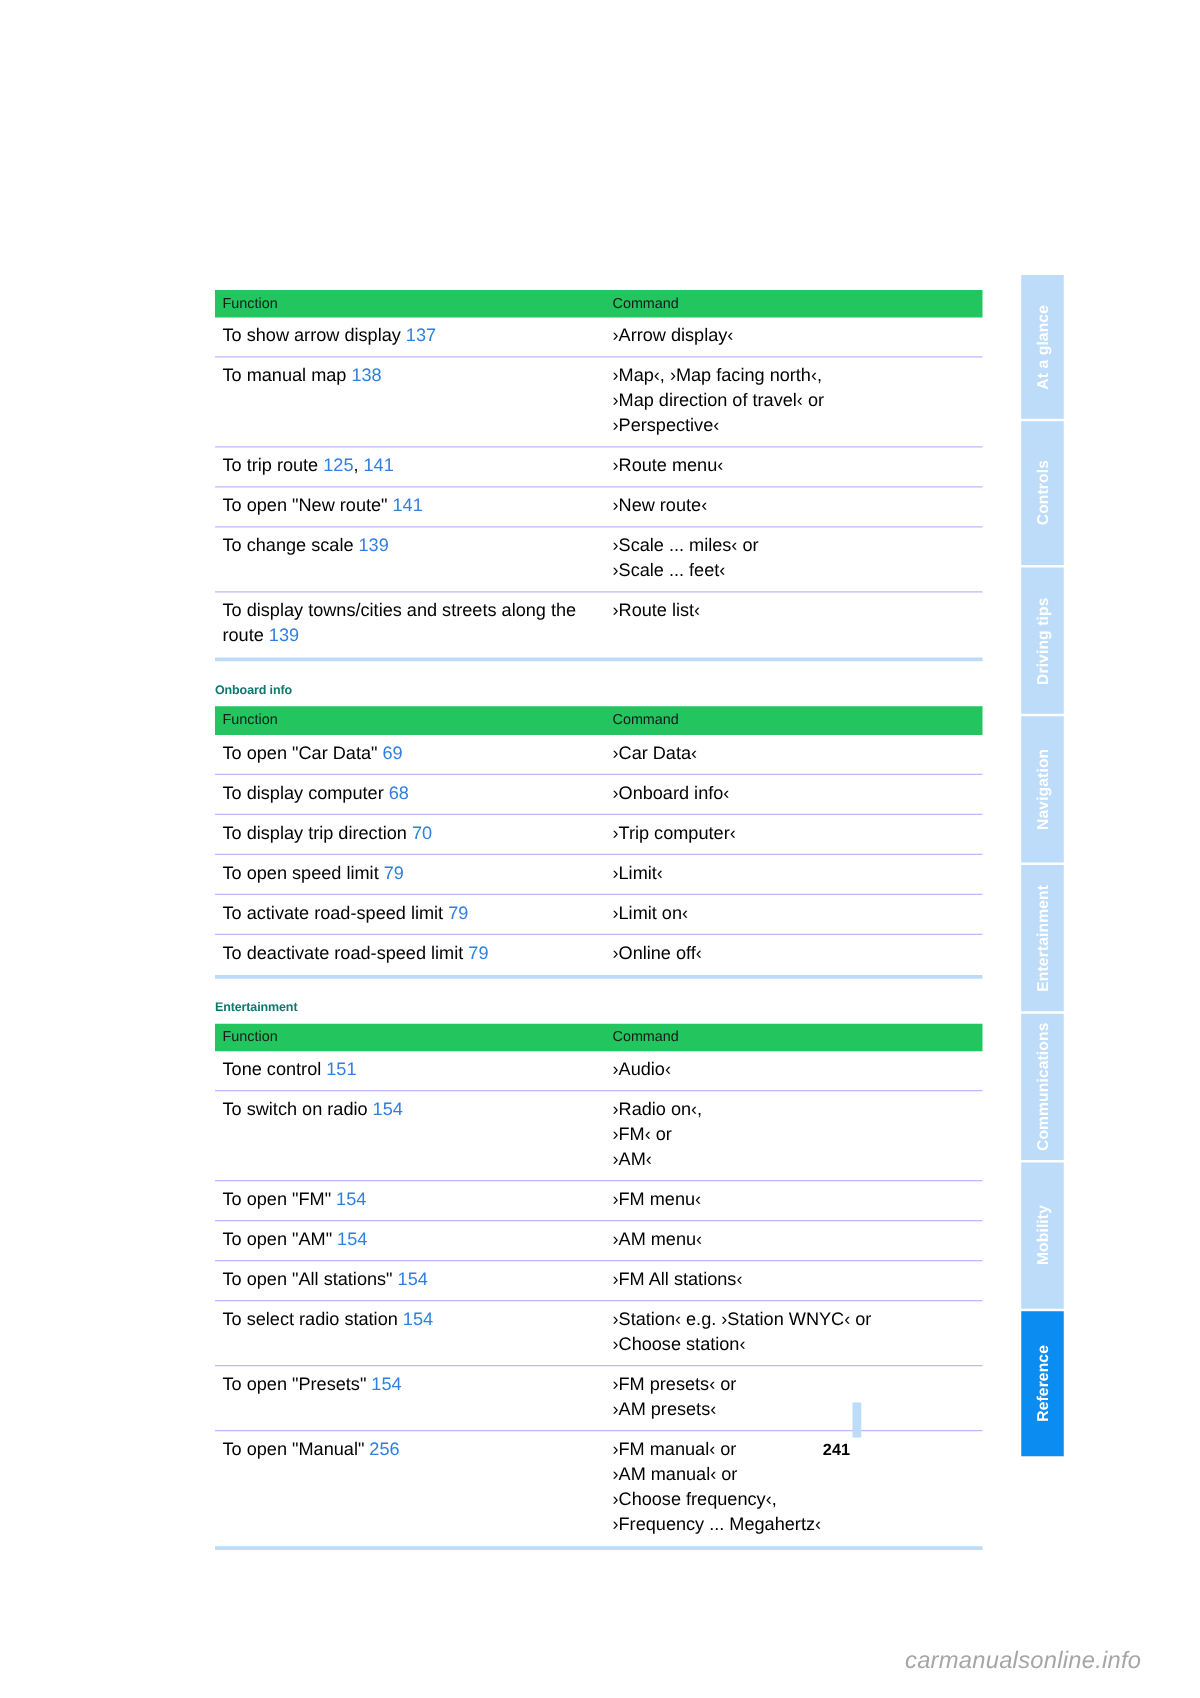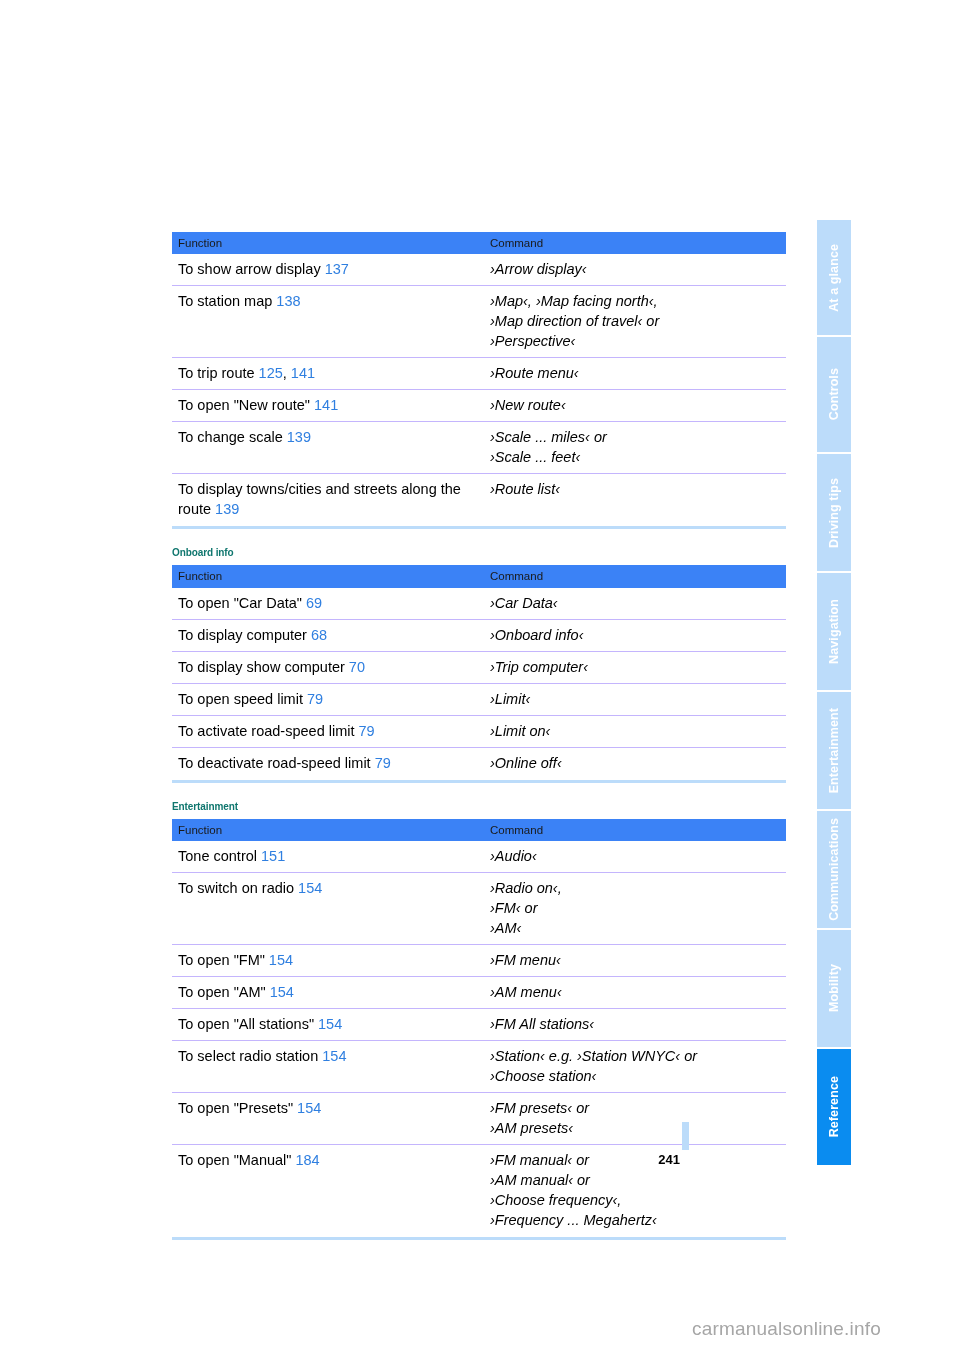--- a/index.html
+++ b/index.html
@@ -28,21 +28,21 @@
   .cmd-table {
     width: 100%;
     border-collapse: collapse;
     table-layout: fixed;
     margin-bottom: 0;
   }
   .cmd-table col.c-func { width: 312px; }
   .cmd-table col.c-cmd  { width: 302px; }
 
   .cmd-table thead th {
-    background: #3b82f6;
+    background: #22c55e;
     font-size: 11.5px;
     font-weight: normal;
     text-align: left;
     padding: 4px 0 4px 6px;
     color: #1a1a1a;
     line-height: 1.25;
   }
 
   .cmd-table tbody td {
     font-size: 14.5px;
@@ -58,21 +58,21 @@
   .table-end-rule {
     height: 3px;
     background: #bcdcfa;
     margin-top: 1px;
   }
 
   .pgref {
     color: #2f7fe0;
     padding-left: 4px;
   }
-  .cmdline { white-space: nowrap; font-style: italic; }
+  .cmdline { white-space: nowrap; }
 
   
   .section-heading {
     color: #0f766e;
     font-size: 10px;
     font-weight: bold;
     margin: 18px 0 7px 0;
     letter-spacing: -0.1px;
   }
 
@@ -163,25 +163,26 @@
     justify-content: center;
   }
   .side-tab .tab-label > span {
     display: inline-block;
     transform: rotate(180deg);
   }
 
   
   #watermark {
     position: absolute;
-    left: 692px;
+    left: 724px;
     top: 1318px;
     font-size: 19px;
     color: #a6a6a6;
     letter-spacing: 0.2px;
+    font-style: italic;
   }
 </style>
 </head>
 <body>
 
 <div id="content">
     <table class="cmd-table">
       <colgroup>
         <col class="c-func">
         <col class="c-cmd">
@@ -193,21 +194,21 @@
         </tr>
       </thead>
       <tbody>
         <tr>
           <td><span>To show arrow display</span><span class="pgref">137</span></td>
           <td>
             <div class="cmdline">›Arrow display‹</div>
           </td>
         </tr>
         <tr>
-          <td><span>To station map</span><span class="pgref">138</span></td>
+          <td><span>To manual map</span><span class="pgref">138</span></td>
           <td>
             <div class="cmdline">›Map‹, ›Map facing north‹,</div>
             <div class="cmdline">›Map direction of travel‹ or</div>
             <div class="cmdline">›Perspective‹</div>
           </td>
         </tr>
         <tr>
           <td><span>To trip route</span><span class="pgref">125</span>,<span class="pgref">141</span></td>
           <td>
             <div class="cmdline">›Route menu‹</div>
@@ -254,21 +255,21 @@
             <div class="cmdline">›Car Data‹</div>
           </td>
         </tr>
         <tr>
           <td><span>To display computer</span><span class="pgref">68</span></td>
           <td>
             <div class="cmdline">›Onboard info‹</div>
           </td>
         </tr>
         <tr>
-          <td><span>To display show computer</span><span class="pgref">70</span></td>
+          <td><span>To display trip direction</span><span class="pgref">70</span></td>
           <td>
             <div class="cmdline">›Trip computer‹</div>
           </td>
         </tr>
         <tr>
           <td><span>To open speed limit</span><span class="pgref">79</span></td>
           <td>
             <div class="cmdline">›Limit‹</div>
           </td>
         </tr>
@@ -340,21 +341,21 @@
           </td>
         </tr>
         <tr>
           <td><span>To open "Presets"</span><span class="pgref">154</span></td>
           <td>
             <div class="cmdline">›FM presets‹ or</div>
             <div class="cmdline">›AM presets‹</div>
           </td>
         </tr>
         <tr>
-          <td><span>To open "Manual"</span><span class="pgref">184</span></td>
+          <td><span>To open "Manual"</span><span class="pgref">256</span></td>
           <td>
             <div class="cmdline">›FM manual‹ or</div>
             <div class="cmdline">›AM manual‹ or</div>
             <div class="cmdline">›Choose frequency‹,</div>
             <div class="cmdline">›Frequency ... Megahertz‹</div>
           </td>
         </tr>
       </tbody>
     </table>
     <div class="table-end-rule"></div>

